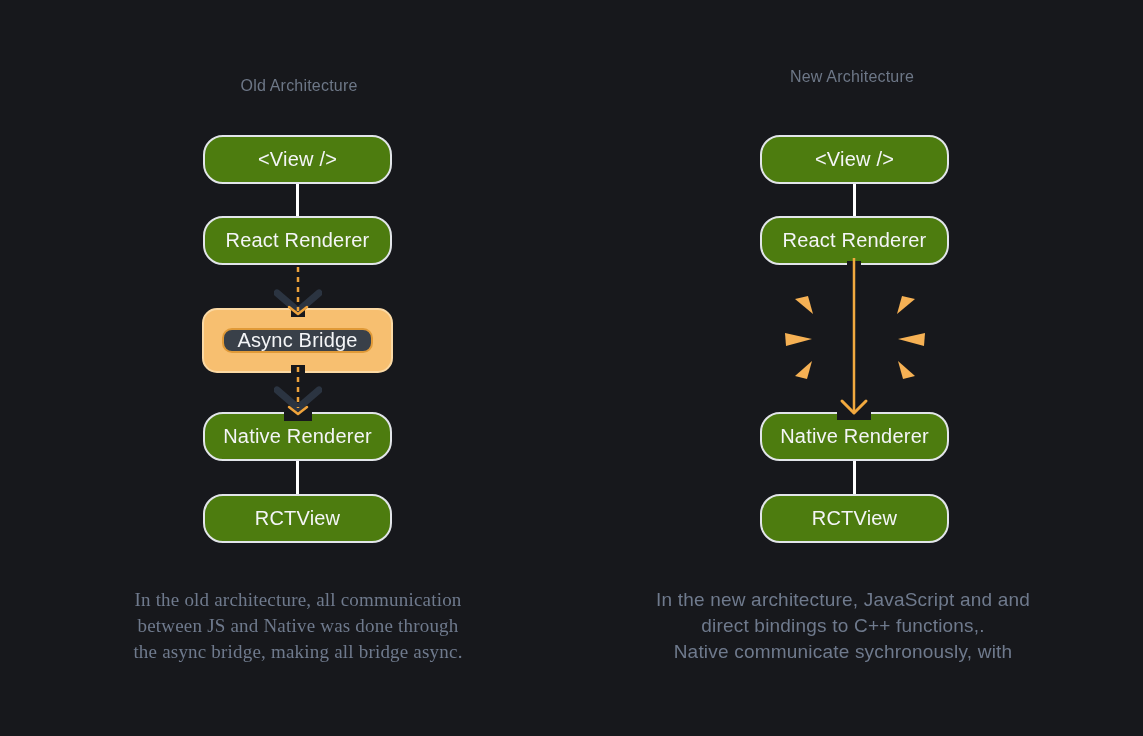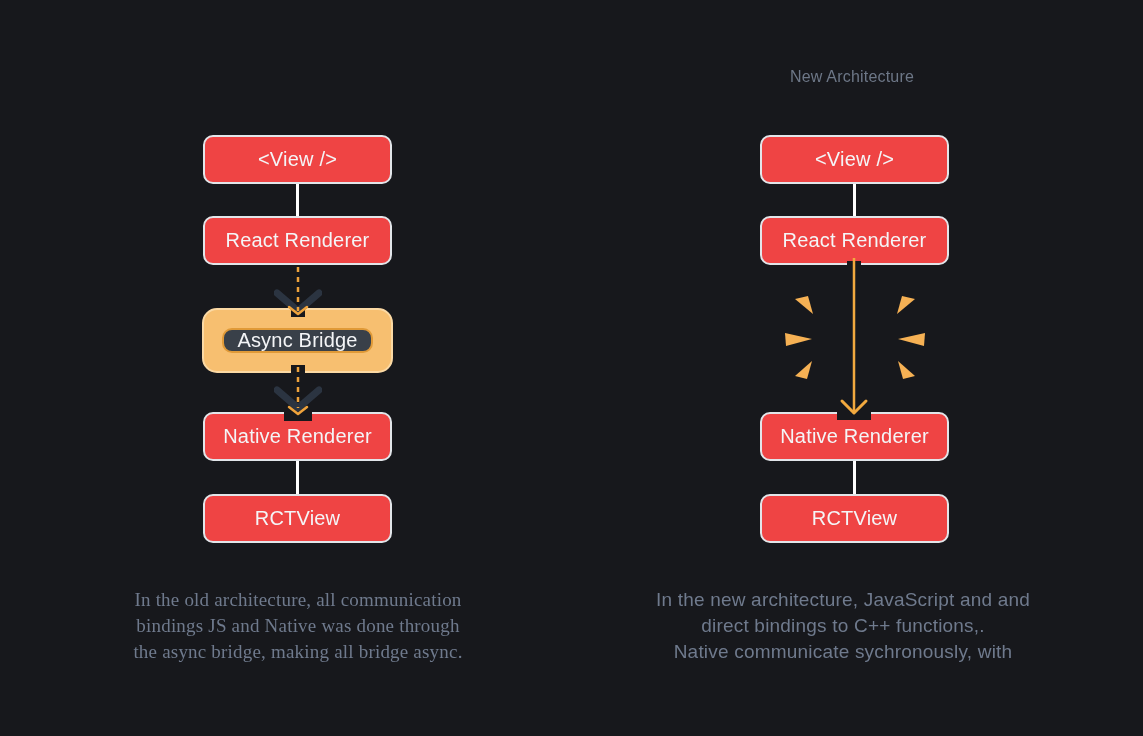--- a/index.html
+++ b/index.html
@@ -8,21 +8,21 @@
     background:#17181c; overflow:hidden;
     font-family:"Liberation Sans", sans-serif;
   }
   .col-title {
     position:absolute; width:220px; text-align:center;
     font-size:16px; letter-spacing:.2px; color:#6d7787;
   }
   .node {
     position:absolute; box-sizing:border-box;
     width:189px; height:49px;
-    background:#ef4444; border:2px solid #e2e5e9; border-radius:10px;
+    background:#4d7c0f; border:2px solid #e2e5e9; border-radius:20px;
     display:flex; align-items:center; justify-content:center;
     color:#f4f5f7; font-size:20px; letter-spacing:.2px;
     white-space:nowrap;
   }
   .async-wrap {
     position:absolute; box-sizing:border-box;
     left:202px; top:308px; width:191px; height:65px;
     background:#f7bf70; border:2px solid #fbd9a4; border-radius:15px;
     padding:18px;
   }
@@ -38,20 +38,21 @@
     position:absolute; text-align:center;
     color:#6f7a8d; font-size:19px; line-height:26px; letter-spacing:.2px;
   }
   .burst-right { transform:scaleX(-1); }
 </style>
 </head>
 <body>
 
 <div class="stage">
 
+  <div class="col-title" style="left:189px; top:77px;">Old Architecture</div>
 
   <div class="node" style="left:203px; top:135px;">&lt;View /&gt;</div>
 
   <div class="node" style="left:203px; top:216px;">React Renderer</div>
 
   <div class="async-wrap">
     <div class="async-inner">Async Bridge</div>
   </div>
 
   <div class="node" style="left:203px; top:412px;">Native Renderer</div>
@@ -72,21 +73,21 @@
     <rect x="10" y="46" width="28" height="12" fill="#17181c"></rect>
     <path d="M3 27 L24 45 L45 27" fill="none" stroke="#2b3441" stroke-width="7" stroke-linecap="round" stroke-linejoin="round"></path>
     <line x1="24" y1="4" x2="24" y2="45" stroke="#efa33c" stroke-width="2.5" stroke-dasharray="5 5"></line>
     <path d="M15 44 L24 51 L33 44" fill="none" stroke="#efa33c" stroke-width="2.5" stroke-linecap="round" stroke-linejoin="round"></path>
   </svg>
 
   <div class="vline" style="left:296px; top:461px; height:33px;"></div>
 
   <div class="caption" style="left:78px; top:587px; width:440px;font-family:Liberation Serif, serif;">
     <div>In the old architecture, all communication</div>
-    <div>bindings JS and Native was done through</div>
+    <div>between JS and Native was done through</div>
     <div>the async bridge, making all bridge async.</div>
   </div>
 
   <div class="col-title" style="left:742px; top:68px;">New Architecture</div>
 
   <div class="node" style="left:760px; top:135px;">&lt;View /&gt;</div>
 
   <div class="node" style="left:760px; top:216px;">React Renderer</div>
 
   <div class="node" style="left:760px; top:412px;">Native Renderer</div>

